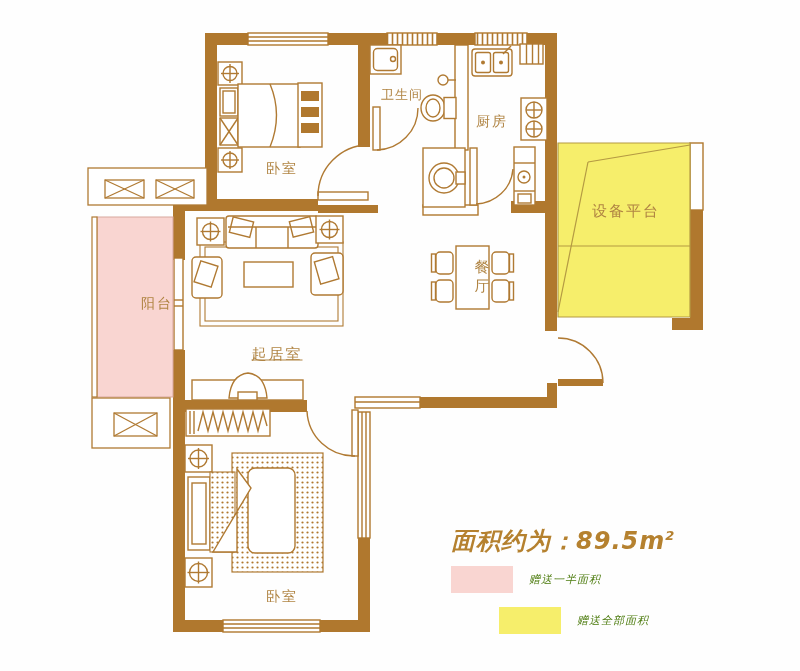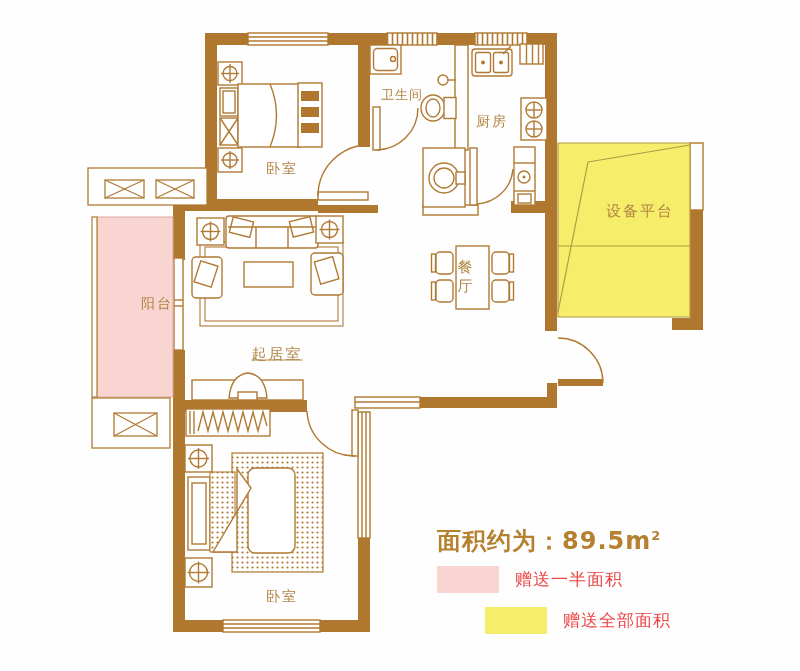--- a/index.html
+++ b/index.html
@@ -5,30 +5,30 @@
   html,body{margin:0;padding:0;background:#fff;}
   .stage{position:relative;width:800px;height:671px;background:#fefefe;overflow:hidden;
          font-family:"DejaVu Sans","Liberation Sans",sans-serif;}
   svg{position:absolute;left:0;top:0;}
   .lbl{position:absolute;transform:translate(-50%,-50%);color:#b08443;white-space:nowrap;
        font-size:14px;letter-spacing:2px;}
   .lbl.small{font-size:13px;letter-spacing:1px;}
   .lbl.mid{font-size:15px;}
   .lbl.vertical{white-space:normal;width:17px;word-break:break-all;text-align:center;
                 letter-spacing:0;line-height:1.25;font-size:15px;}
-  .legend{position:absolute;left:437px;top:525px;width:330px;}
+  .legend{position:absolute;left:451px;top:525px;width:330px;font-style:italic;}
   .legend-title{color:#b5812f;font-size:24px;font-weight:bold;letter-spacing:1px;}
   .legend-title sup{font-size:13px;}
   .legend-row{position:absolute;left:0;display:flex;align-items:center;}
   .legend-row.r1{top:41px;}
   .legend-row.r2{top:82px;margin-left:48px;}
   .swatch{width:62px;height:27px;margin-right:16px;}
   .swatch.pink{background:#f9d5d1;}
   .swatch.yellow{background:#f6ee6b;}
-  .legend-label{color:#ef4444;font-size:17px;letter-spacing:1px;}
+  .legend-label{color:#4d7c0f;font-size:11px;letter-spacing:1px;}
 </style>
 </head>
 <body>
 
 <div class="stage">
 
 <svg width="800" height="671" viewBox="0 0 800 671">
   <defs>
     <pattern id="vh" width="5" height="12" patternUnits="userSpaceOnUse">
       <rect width="5" height="12" fill="#fff"></rect>
@@ -302,24 +302,24 @@
       <circle cx="198.5" cy="572.5" r="9" fill="none"></circle>
       <line x1="187.5" y1="572.5" x2="209.5" y2="572.5"></line>
           <line x1="198.5" y1="561.5" x2="198.5" y2="583.5"></line>
     </g>
   </g>
 </svg>
 
 <div class="lbl" style="left:282px;top:169px;">卧室</div>
 <div class="lbl small" style="left:402px;top:95px;">卫生间</div>
 <div class="lbl" style="left:492px;top:122px;">厨房</div>
-<div class="lbl mid" style="left:640px;top:211px;font-family:Liberation Serif, serif;">设备平台</div>
+<div class="lbl mid" style="left:626px;top:211px;font-family:Liberation Serif, serif;">设备平台</div>
 <div class="lbl" style="left:137px;top:304px;padding-left:40px;">阳台</div>
 <div class="lbl mid" style="left:277px;top:354px;text-decoration:underline;">起居室</div>
-<div class="lbl vertical" style="left:465px;top:277px;">餐厅</div>
+<div class="lbl vertical" style="left:482px;top:277px;">餐厅</div>
 <div class="lbl" style="left:282px;top:597px;">卧室</div>
 
 <div class="legend">
   <div class="legend-title"><span>面积约为：</span><span>89.5m</span><sup>2</sup></div>
   <div class="legend-row r1">
     <div class="swatch pink"></div>
     <div class="legend-label">赠送一半面积</div>
   </div>
   <div class="legend-row r2">
     <div class="swatch yellow"></div>

